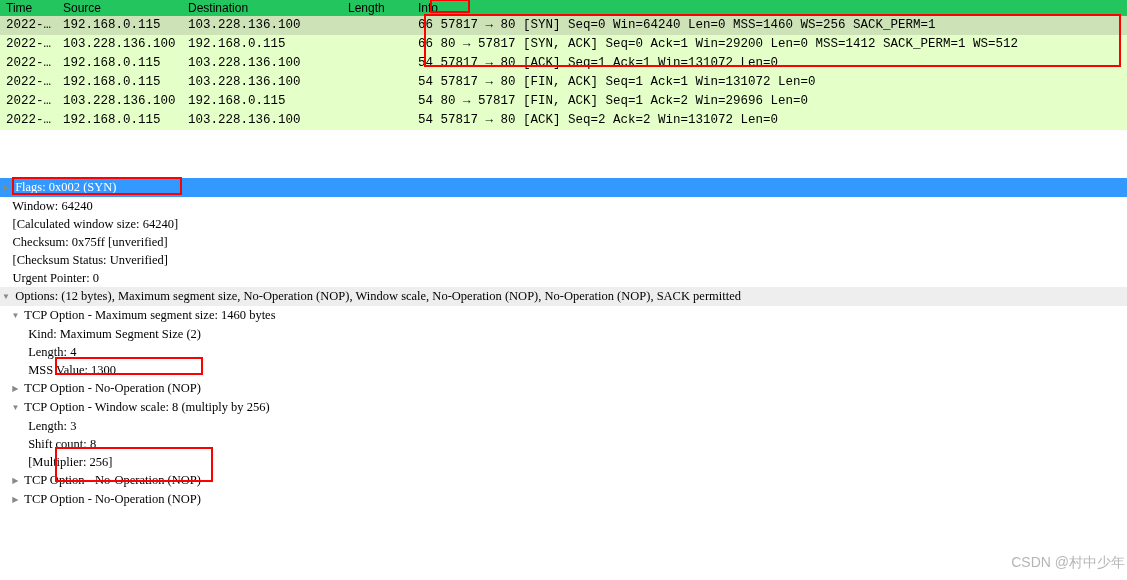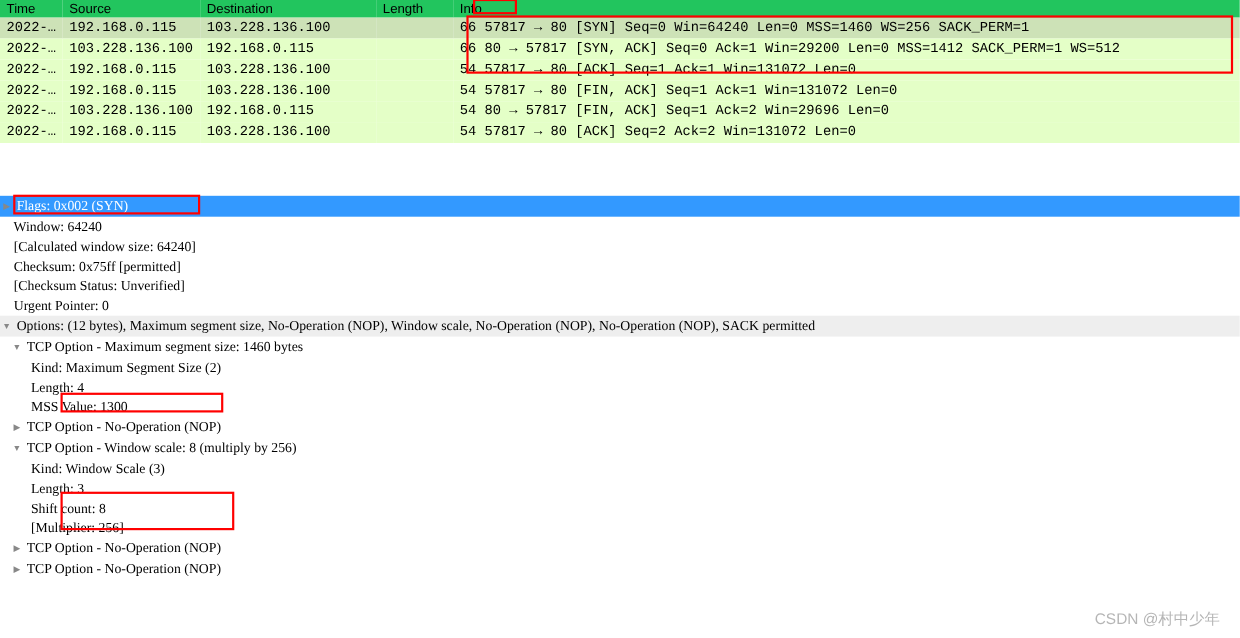--- a/index.html
+++ b/index.html
@@ -87,21 +87,21 @@
   .caret.down::before  { content: "▼"; font-size:8px; color:#888;}
 
   .red-outline {
     border: 2px solid #ff0000;
     position: absolute;
     pointer-events: none;
   }
 
   .watermark {
     position: absolute;
-    right: 18px;
+    right: 2px;
     bottom: 8px;
     color: rgba(120,120,120,0.55);
     font-family: Arial, sans-serif;
     font-size: 14px;
   }
 </style>
 </head>
 <body>
 
 <div style="position:relative;">
@@ -161,31 +161,30 @@
       </tbody>
 </table>
 <div class="red-box-info header-box"></div>
 <div class="red-box-info rows-box"></div>
 </div>
 
 <div class="detail-pane" style="position:relative;">
   <div class="detail-line sel-line"><span class="caret right"></span> <span>Flags: 0x002 (SYN)</span></div>
   <div class="detail-line">    <span>Window: 64240</span></div>
   <div class="detail-line">    <span>[Calculated window size: 64240]</span></div>
-  <div class="detail-line">    <span>Checksum: 0x75ff [permitted]</span></div>
+  <div class="detail-line">    <span>Checksum: 0x75ff [unverified]</span></div>
   <div class="detail-line">    <span>[Checksum Status: Unverified]</span></div>
   <div class="detail-line">    <span>Urgent Pointer: 0</span></div>
   <div class="detail-line opt-header"><span class="caret down"></span> <span>Options: (12 bytes), Maximum segment size, No-Operation (NOP), Window scale, No-Operation (NOP), No-Operation (NOP), SACK permitted</span></div>
   <div class="detail-line">   <span class="caret down"></span> <span>TCP Option - Maximum segment size: 1460 bytes</span></div>
   <div class="detail-line">         <span>Kind: Maximum Segment Size (2)</span></div>
   <div class="detail-line">         <span>Length: 4</span></div>
   <div class="detail-line">         <span>MSS Value: 1300</span></div>
   <div class="detail-line">   <span class="caret right"></span> <span>TCP Option - No-Operation (NOP)</span></div>
   <div class="detail-line">   <span class="caret down"></span> <span>TCP Option - Window scale: 8 (multiply by 256)</span></div>
-  <div class="detail-line">         <span>Kind: Window Scale (3)</span></div>
   <div class="detail-line">         <span>Length: 3</span></div>
   <div class="detail-line">         <span>Shift count: 8</span></div>
   <div class="detail-line">         <span>[Multiplier: 256]</span></div>
   <div class="detail-line">   <span class="caret right"></span> <span>TCP Option - No-Operation (NOP)</span></div>
   <div class="detail-line">   <span class="caret right"></span> <span>TCP Option - No-Operation (NOP)</span></div>
 
   <div class="red-outline" style="left:12px; top:-1px; width:170px; height:18px;"></div>
   <div class="red-outline" style="left:55px; top:179px; width:148px; height:18px;"></div>
   <div class="red-outline" style="left:55px; top:269px; width:158px; height:35px;"></div>
 </div>

